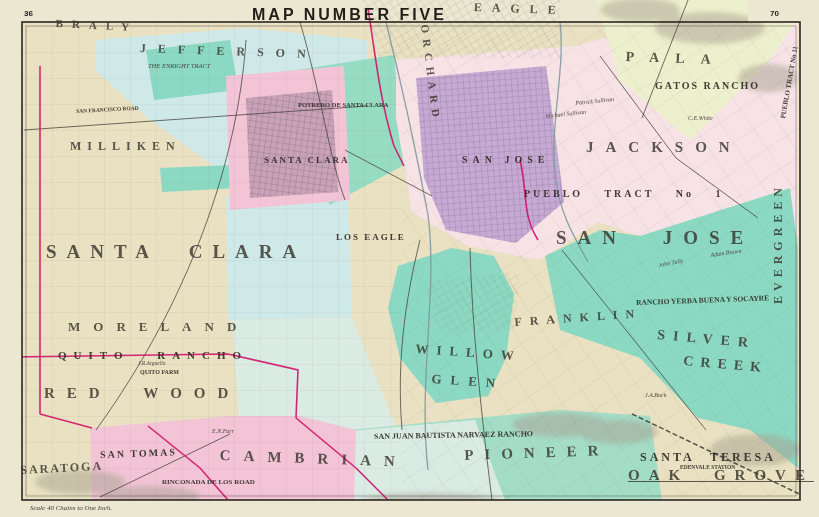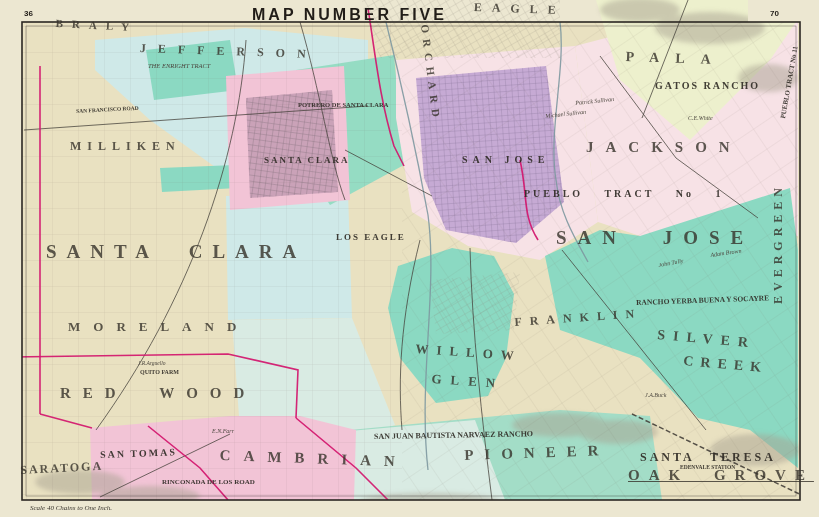--- a/index.html
+++ b/index.html
@@ -141,32 +141,33 @@
   <div id="label-layer">
       <span class="lbl twp" style="left: 56px; top: 18px; font-size: 11px; letter-spacing: 9px; transform: rotate(3deg);">BRALY</span>
       <span class="lbl twp" style="left: 140px; top: 42px; font-size: 12px; letter-spacing: 12px; transform: rotate(2deg);">JEFFERSON</span>
       <span class="lbl twp" style="left: 474px; top: 1px; font-size: 12px; letter-spacing: 10px; transform: rotate(2deg);">EAGLE</span>
       <span class="lbl twp" style="left: 626px; top: 50px; font-size: 14px; letter-spacing: 16px; transform: rotate(2deg);">PALA</span>
       <span class="lbl twp" style="left: 586px; top: 140px; font-size: 15px; letter-spacing: 12px;">JACKSON</span>
       <span class="lbl twp" style="left: 70px; top: 140px; font-size: 12px; letter-spacing: 6px;">MILLIKEN</span>
       <span class="lbl twp" style="left: 46px; top: 242px; font-size: 19px; letter-spacing: 10px; word-spacing: 16px;">SANTA CLARA</span>
       <span class="lbl twp" style="left: 556px; top: 228px; font-size: 19px; letter-spacing: 11px; word-spacing: 20px;">SAN JOSE</span>
       <span class="lbl twp" style="left: 60px; top: 320px; font-size: 13px; letter-spacing: 13px; margin-left: 8px;">MORELAND</span>
-      <span class="lbl twp" style="left: 60px; top: 386px; font-size: 15px; letter-spacing: 12px; word-spacing: 16px;">RED WOOD</span>
+      <span class="lbl twp" style="left: 44px; top: 386px; font-size: 15px; letter-spacing: 12px; word-spacing: 16px;">RED WOOD</span>
       <span class="lbl twp" style="left: 20px; top: 464px; font-size: 12px; letter-spacing: 2px; transform: rotate(-3deg);">SARATOGA</span>
       <span class="lbl twp" style="left: 220px; top: 448px; font-size: 15px; letter-spacing: 13px; transform: rotate(2deg);">CAMBRIAN</span>
       <span class="lbl twp" style="left: 464px; top: 448px; font-size: 15px; letter-spacing: 11px; transform: rotate(-2deg);">PIONEER</span>
       <span class="lbl twp" style="left: 628px; top: 468px; font-size: 15px; letter-spacing: 9px; word-spacing: 12px; text-decoration: underline;">OAK GROVE</span>
       <span class="lbl twp" style="left: 658px; top: 328px; font-size: 14px; letter-spacing: 8px; transform: rotate(5deg);">SILVER</span>
       <span class="lbl twp" style="left: 684px; top: 354px; font-size: 14px; letter-spacing: 7px; transform: rotate(5deg);">CREEK</span>
       <span class="lbl twp" style="left: 416px; top: 342px; font-size: 13px; letter-spacing: 8px; transform: rotate(4deg);">WILLOW</span>
       <span class="lbl twp" style="left: 432px; top: 372px; font-size: 13px; letter-spacing: 9px; transform: rotate(4deg);">GLEN</span>
       <span class="lbl twp" style="left: 514px; top: 316px; font-size: 12px; letter-spacing: 8px; transform: rotate(-4deg);">FRANKLIN</span>
       <span class="lbl twp" style="left: 772px; top: 304px; font-size: 12px; letter-spacing: 5px; transform: rotate(-90deg);">EVERGREEN</span>
       <span class="lbl twp" style="left: 430px; top: 24px; font-size: 11px; letter-spacing: 6px; transform: rotate(83deg);">ORCHARD</span>
+      <span class="lbl dist" style="left: 58px; top: 350px; font-size: 11px; letter-spacing: 7px; word-spacing: 18px;">QUITO RANCHO</span>
       <span class="lbl dist" style="left: 100px; top: 450px; font-size: 10px; letter-spacing: 2px; transform: rotate(-2deg);">SAN TOMAS</span>
       <span class="lbl dist" style="left: 162px; top: 479px; font-size: 7px;">RINCONADA DE LOS ROAD</span>
       <span class="lbl dist" style="left: 374px; top: 433px; font-size: 8px; transform: rotate(-1deg);">SAN JUAN BAUTISTA NARVAEZ RANCHO</span>
       <span class="lbl dist" style="left: 640px; top: 451px; font-size: 12px; letter-spacing: 3px; word-spacing: 10px;">SANTA TERESA</span>
       <span class="lbl dist" style="left: 680px; top: 465px; font-size: 5.5px;">EDENVALE STATION</span>
       <span class="lbl dist" style="left: 655px; top: 81px; font-size: 10px; letter-spacing: 2px;">GATOS  RANCHO</span>
       <span class="lbl dist" style="left: 636px; top: 299px; font-size: 7.5px; transform: rotate(-2deg);">RANCHO YERBA BUENA Y SOCAYRE</span>
       <span class="lbl dist" style="left: 524px; top: 189px; font-size: 10px; letter-spacing: 3px; word-spacing: 16px;">PUEBLO   TRACT   No 1</span>
       <span class="lbl dist" style="left: 336px; top: 233px; font-size: 9px; letter-spacing: 2px;">LOS EAGLE</span>
       <span class="lbl dist" style="left: 298px; top: 102px; font-size: 6.5px;">POTRERO DE SANTA CLARA</span>

